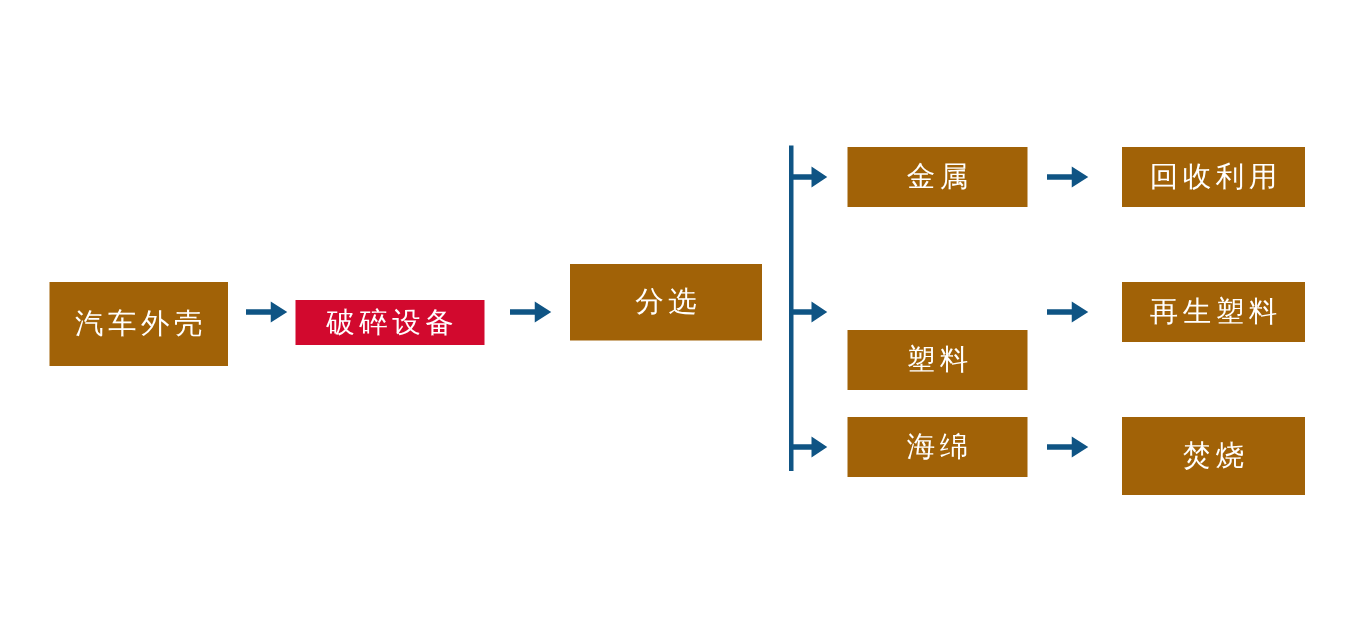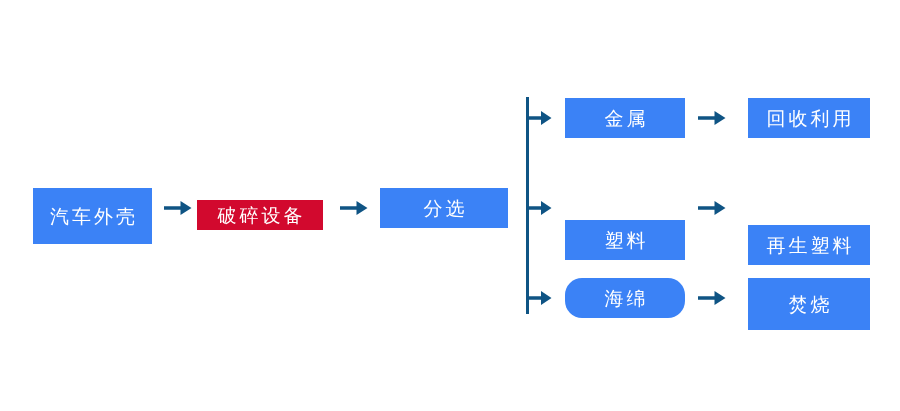--- a/index.html
+++ b/index.html
@@ -25,21 +25,21 @@
     justify-content: center;
     color: #ffffff;
     font-size: 19px;
     letter-spacing: 3px;
     text-indent: 3px;
     line-height: 1;
     white-space: nowrap;
     font-weight: 400;
     user-select: none;
   }
-  .node.blue   { background: #3b82f6; }
+  .node.blue   { background: #a16207; }
   .node.red    { background: #D2092E; }
 
   
   .arrow {
     position: absolute;
     display: block;
   }
   .arrow svg { display: block; }
 
   
@@ -62,21 +62,21 @@
   </span>
 
   <div class="node red" style="left:197px; top:188px; width:126px; height:30px;margin-top:12px;">破碎设备</div>
 
   <span class="arrow" style="left:340px; top:198px;">
     <svg width="28" height="20" viewBox="0 0 28 20" aria-hidden="true">
       <path d="M0 8.2 H16.5 V3.0 L27.5 10 L16.5 17 V11.8 H0 Z" fill="#0F5484"></path>
     </svg>
   </span>
 
-  <div class="node blue" style="left:380px; top:188px; width:128px; height:40px;text-align:center;">分选</div>
+  <div class="node blue" style="left:380px; top:176px; width:128px; height:51px;text-align:center;">分选</div>
 
   <div class="trunk" style="left:526px; top:97px; width:3px; height:217px;"></div>
 
   <span class="arrow" style="left:528px; top:108px;">
     <svg width="24" height="20" viewBox="0 0 24 20" aria-hidden="true">
       <path d="M0 8.2 H13 V3.0 L23.5 10 L13 17 V11.8 H0 Z" fill="#0F5484"></path>
     </svg>
   </span>
 
   <div class="node blue" style="left:565px; top:98px; width:120px; height:40px;">金属</div>
@@ -96,29 +96,29 @@
   </span>
 
   <div class="node blue" style="left:565px; top:188px; width:120px; height:40px;margin-top:32px;">塑料</div>
 
   <span class="arrow" style="left:698px; top:198px;">
     <svg width="28" height="20" viewBox="0 0 28 20" aria-hidden="true">
       <path d="M0 8.2 H16.5 V3.0 L27.5 10 L16.5 17 V11.8 H0 Z" fill="#0F5484"></path>
     </svg>
   </span>
 
-  <div class="node blue" style="left:748px; top:188px; width:122px; height:40px;margin-top:37px;">再生塑料</div>
+  <div class="node blue" style="left:748px; top:188px; width:122px; height:40px;">再生塑料</div>
 
   <span class="arrow" style="left:528px; top:288px;">
     <svg width="24" height="20" viewBox="0 0 24 20" aria-hidden="true">
       <path d="M0 8.2 H13 V3.0 L23.5 10 L13 17 V11.8 H0 Z" fill="#0F5484"></path>
     </svg>
   </span>
 
-  <div class="node blue" style="left:565px; top:278px; width:120px; height:40px;border-radius:17px;">海绵</div>
+  <div class="node blue" style="left:565px; top:278px; width:120px; height:40px;">海绵</div>
 
   <span class="arrow" style="left:698px; top:288px;">
     <svg width="28" height="20" viewBox="0 0 28 20" aria-hidden="true">
       <path d="M0 8.2 H16.5 V3.0 L27.5 10 L16.5 17 V11.8 H0 Z" fill="#0F5484"></path>
     </svg>
   </span>
 
   <div class="node blue" style="left:748px; top:278px; width:122px; height:52px;">焚烧</div>
 
 </div>

